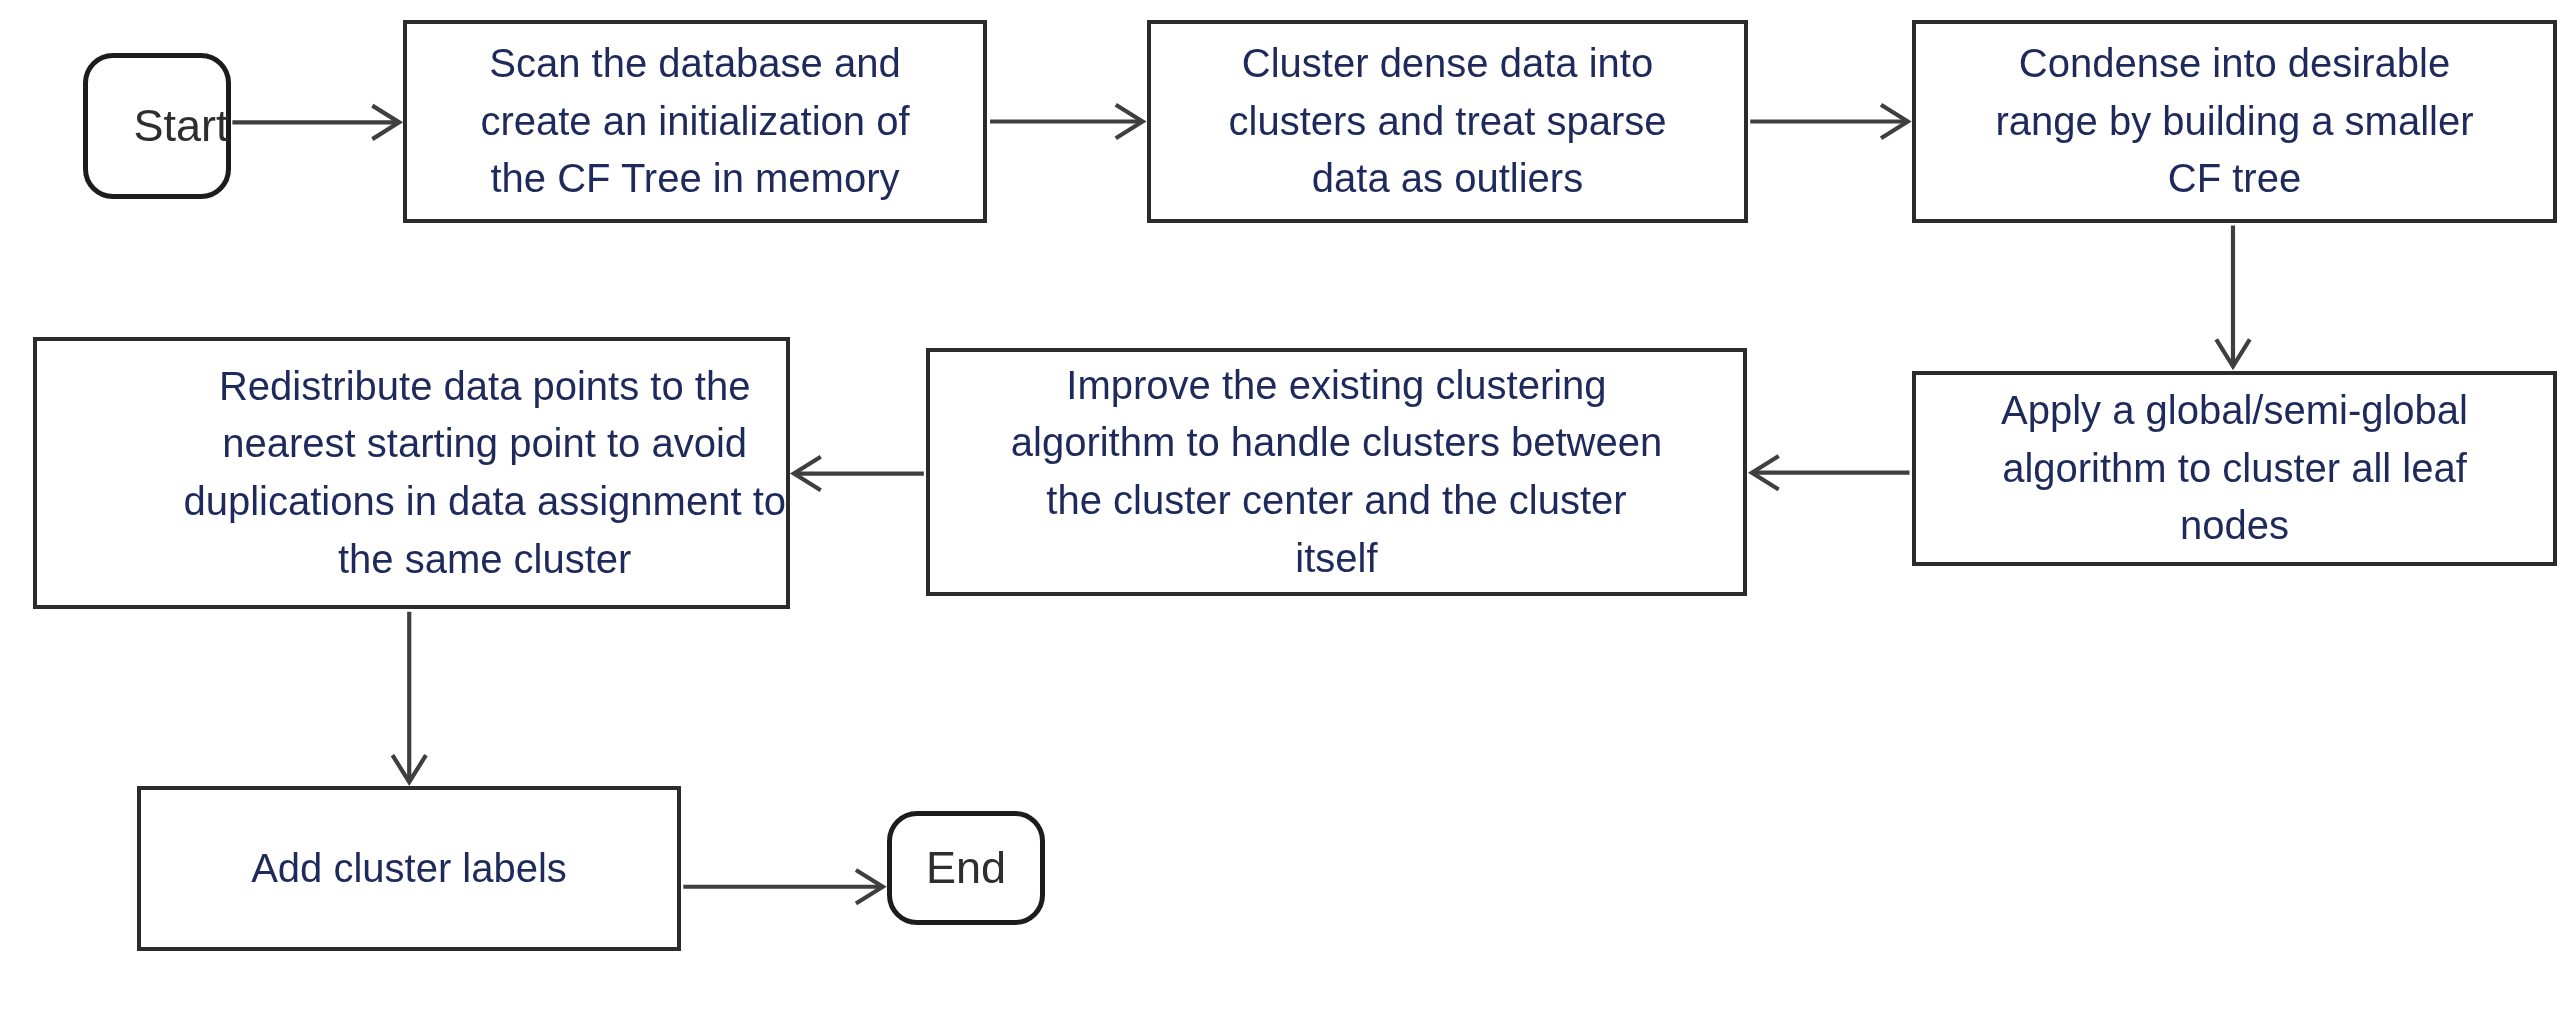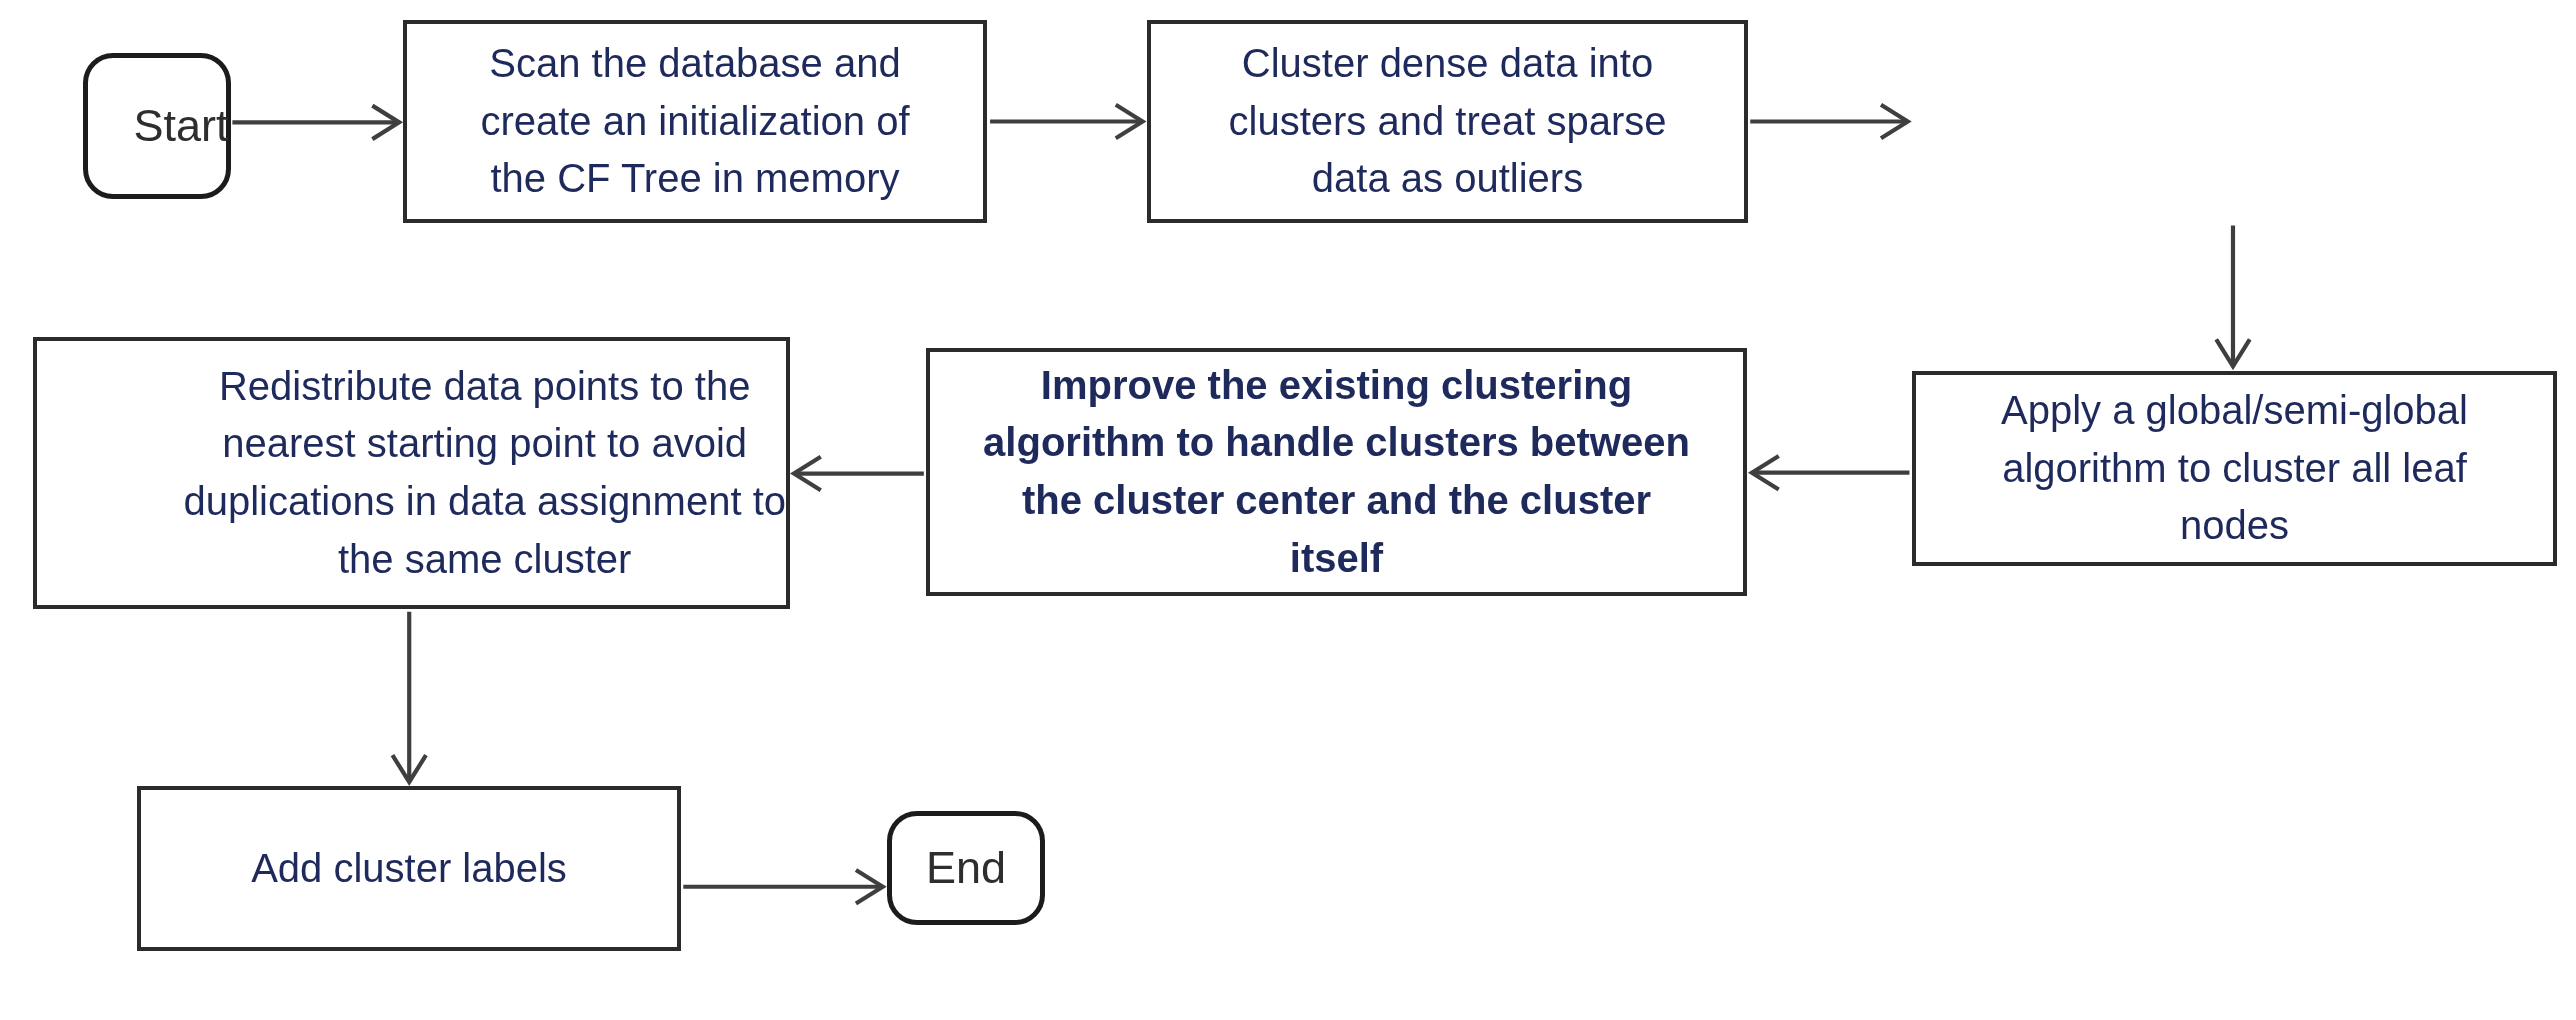--- a/index.html
+++ b/index.html
@@ -36,21 +36,21 @@
     border-radius: 30px;
     color: var(--terminator-text, #2e2e2e);
     font-size: 45px;
   }
   
   #n-start        { left: 83px;   top: 53px;  width: 148px; height: 146px; padding-left: 48px; }
   #n-scan         { left: 403px;  top: 20px;  width: 584px; height: 203px; }
   #n-cluster      { left: 1147px; top: 20px;  width: 601px; height: 203px; }
   #n-condense     { left: 1912px; top: 20px;  width: 645px; height: 203px; }
   #n-apply        { left: 1912px; top: 371px; width: 645px; height: 195px; }
-  #n-improve      { left: 926px; top: 348px; width: 821px; height: 248px; font-weight: bold; }
+  #n-improve      { left: 926px; top: 348px; width: 821px; height: 248px; }
   #n-redistribute { left: 33px;   top: 337px; width: 757px; height: 272px; justify-content: flex-end; }
   #n-add          { left: 137px;  top: 786px; width: 544px; height: 165px; }
   #n-end          { left: 887px; top: 811px; width: 158px; height: 114px; }
 
   .edges-layer {
     position: absolute;
     left: 0; top: 0;
     width: 2576px;
     height: 1020px;
     pointer-events: none;
@@ -96,20 +96,25 @@
 create an initialization of
 the CF Tree in memory</span>
   </div>
 
   <div class="node process" id="n-cluster">
     <span>Cluster dense data into
 clusters and treat sparse
 data as outliers</span>
   </div>
 
+  <div class="node process" id="n-condense">
+    <span>Condense into desirable
+range by building a smaller
+CF tree</span>
+  </div>
 
   <div class="node process" id="n-apply">
     <span>Apply a global/semi-global
 algorithm to cluster all leaf
 nodes</span>
   </div>
 
   <div class="node process" id="n-improve">
     <span>Improve the existing clustering
 algorithm to handle clusters between

